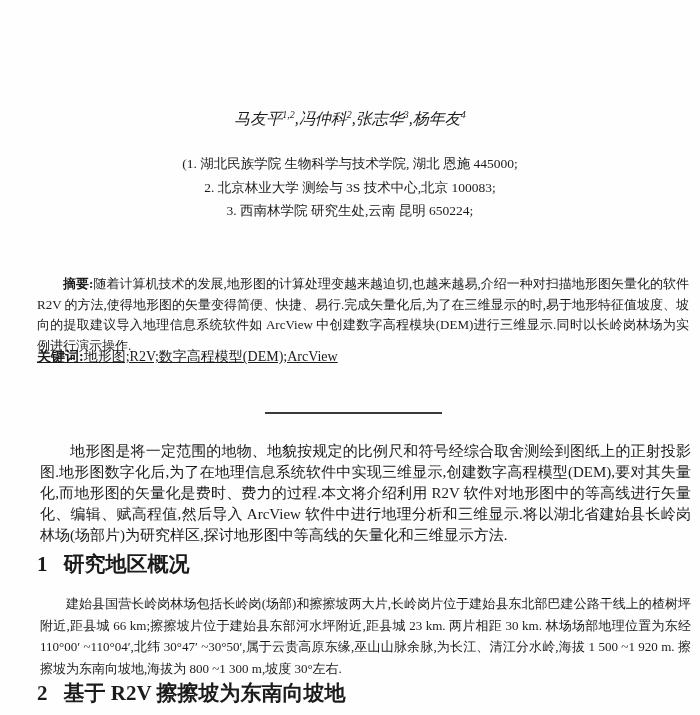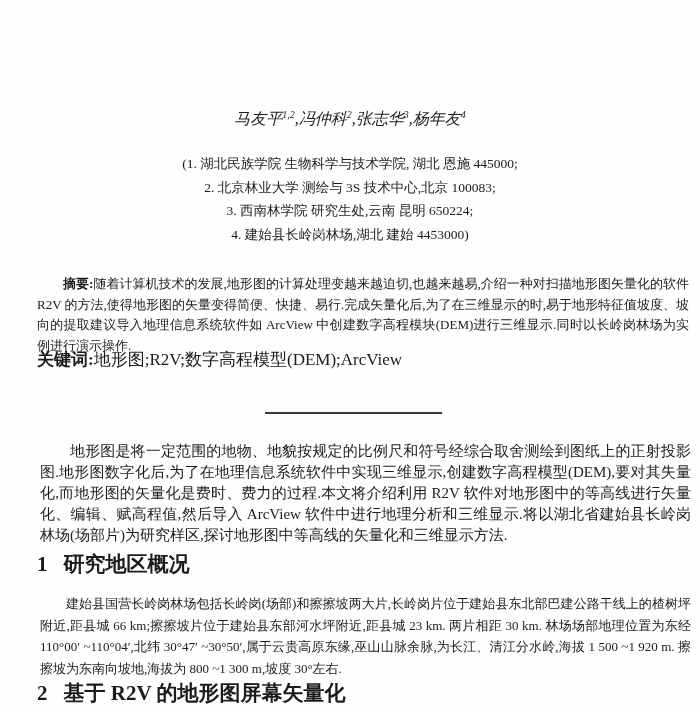--- a/index.html
+++ b/index.html
@@ -60,21 +60,22 @@
   .abstract .label,
   .keywords .label,
   .meta-item .label {
     font-weight: bold;
   }
   .keywords {
     position: absolute;
     top: 348px;
     left: 37px;
     width: 652px;
-    font-size: 17px;
+    font-size: 14px;
+    text-decoration: underline;
   }
   .meta-line {
     position: absolute;
     top: 369px;
     left: 0;
     width: 700px;
     height: 18px;
     font-size: 13px;
   }
   .meta-item { position: absolute; top: 0; white-space: nowrap; }
@@ -127,31 +128,30 @@
 
 
   <div class="authors-line">
     <span><span>马友平</span><sup>1,2</sup><span>,</span></span><span><span>冯仲科</span><sup>2</sup><span>,</span></span><span><span>张志华</span><sup>3</sup><span>,</span></span><span><span>杨年友</span><sup>4</sup></span>
   </div>
 
   <div class="affiliations">
     <div>(1. 湖北民族学院 生物科学与技术学院, 湖北 恩施 445000;</div>
     <div>2. 北京林业大学 测绘与 3S 技术中心,北京 100083;</div>
     <div>3. 西南林学院 研究生处,云南 昆明 650224;</div>
-    <div>4. 建始县长岭岗林场,湖北 建始 4453000)</div>
   </div>
 
   <p class="abstract"><span class="label">摘要:</span><span>随着计算机技术的发展,地形图的计算处理变越来越迫切,也越来越易,介绍一种对扫描地形图矢量化的软件 R2V 的方法,使得地形图的矢量变得简便、快捷、易行.完成矢量化后,为了在三维显示的时,易于地形特征值坡度、坡向的提取建议导入地理信息系统软件如 ArcView 中创建数字高程模块(DEM)进行三维显示.同时以长岭岗林场为实例进行演示操作.</span></p>
 
   <div class="keywords"><span class="label">关键词:</span><span>地形图;R2V;数字高程模型(DEM);ArcView</span></div>
 
 
   <div class="divider-rule"></div>
 
   <p class="intro-para">地形图是将一定范围的地物、地貌按规定的比例尺和符号经综合取舍测绘到图纸上的正射投影图.地形图数字化后,为了在地理信息系统软件中实现三维显示,创建数字高程模型(DEM),要对其失量化,而地形图的矢量化是费时、费力的过程.本文将介绍利用 R2V 软件对地形图中的等高线进行矢量化、编辑、赋高程值,然后导入 ArcView 软件中进行地理分析和三维显示.将以湖北省建始县长岭岗林场(场部片)为研究样区,探讨地形图中等高线的矢量化和三维显示方法.</p>
 
   <div class="section-heading sec1-heading"><span class="sec-num">1</span><span>研究地区概况</span></div>
 
   <p class="sec1-para">建始县国营长岭岗林场包括长岭岗(场部)和擦擦坡两大片,长岭岗片位于建始县东北部巴建公路干线上的楂树坪附近,距县城 66 km;擦擦坡片位于建始县东部河水坪附近,距县城 23 km. 两片相距 30 km. 林场场部地理位置为东经 110°00′ ~110°04′,北纬 30°47′ ~30°50′,属于云贵高原东缘,巫山山脉余脉,为长江、清江分水岭,海拔 1 500 ~1 920 m. 擦擦坡为东南向坡地,海拔为 800 ~1 300 m,坡度 30°左右.</p>
 
-  <div class="section-heading sec2-heading"><span class="sec-num">2</span><span>基于 R2V 的地形图屏幕矢量化</span></div>
+  <div class="section-heading sec2-heading"><span class="sec-num">2</span><span>基于 R2V 擦擦坡为东南向坡地</span></div>
 
 </div>
 
 </body></html>

